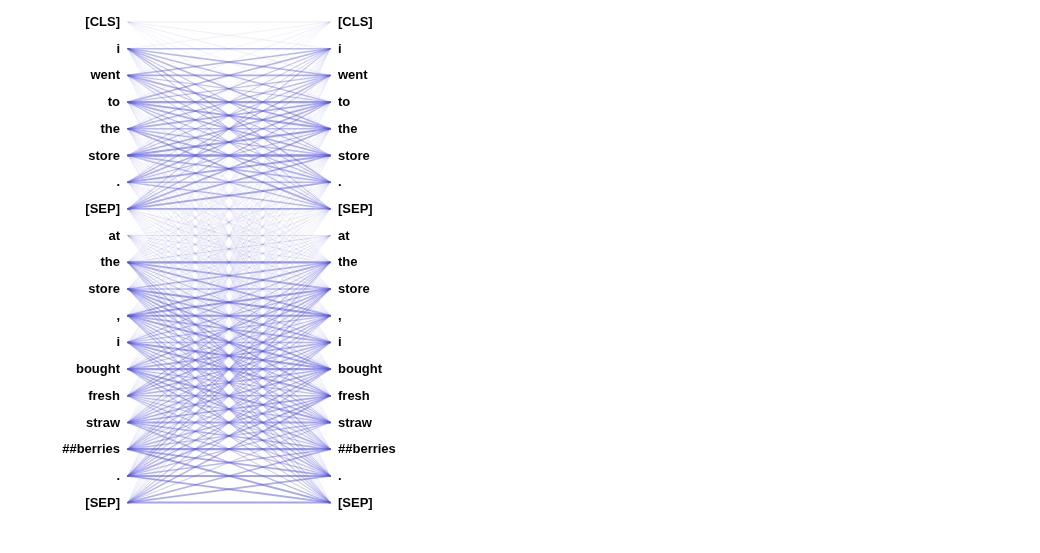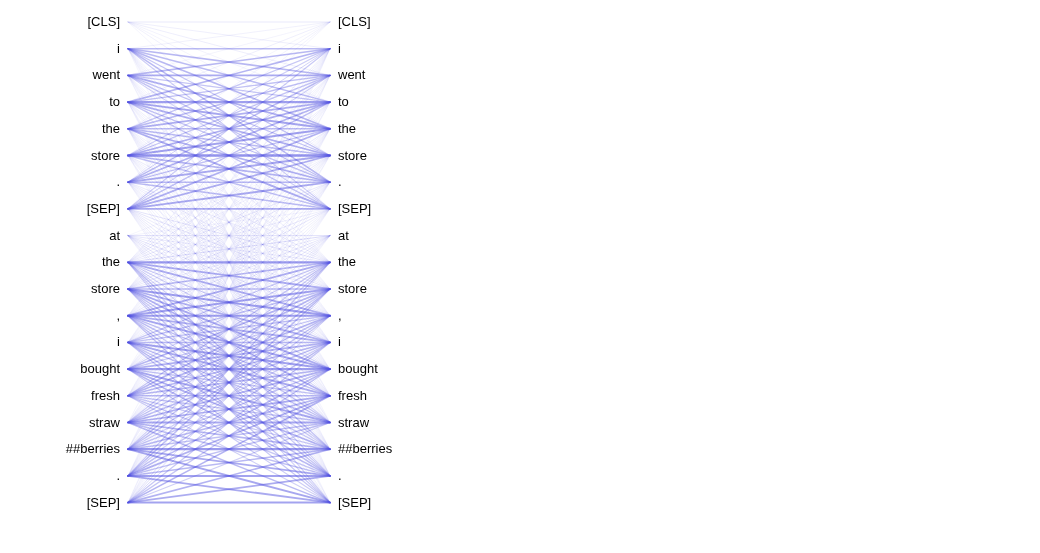--- a/index.html
+++ b/index.html
@@ -28,21 +28,21 @@
     pointer-events: none;
   }
   line.attn {
     stroke: #5050e0;
     stroke-linecap: round;
   }
 </style>
 </head>
 <body>
 
-<div id="stage" style="position:relative;width:1040px;height:488px;">
+<div id="stage" style="position:relative;width:1040px;height:488px;font-weight:bold;">
   <svg class="lines" id="attn-svg" width="1040" height="553">
       <line class="attn" x1="128" y1="395.8" x2="330" y2="102.1" stroke-width="0.49" stroke-opacity="0.111"></line>
       <line class="attn" x1="128" y1="102.1" x2="330" y2="369.09999999999997" stroke-width="0.49" stroke-opacity="0.113"></line>
       <line class="attn" x1="128" y1="102.1" x2="330" y2="422.5" stroke-width="0.49" stroke-opacity="0.113"></line>
       <line class="attn" x1="128" y1="369.09999999999997" x2="330" y2="48.7" stroke-width="0.49" stroke-opacity="0.113"></line>
       <line class="attn" x1="128" y1="48.7" x2="330" y2="369.09999999999997" stroke-width="0.49" stroke-opacity="0.113"></line>
       <line class="attn" x1="128" y1="155.5" x2="330" y2="502.59999999999997" stroke-width="0.49" stroke-opacity="0.114"></line>
       <line class="attn" x1="128" y1="235.6" x2="330" y2="155.5" stroke-width="0.50" stroke-opacity="0.114"></line>
       <line class="attn" x1="128" y1="75.4" x2="330" y2="475.9" stroke-width="0.50" stroke-opacity="0.114"></line>
       <line class="attn" x1="128" y1="22" x2="330" y2="208.9" stroke-width="0.50" stroke-opacity="0.114"></line>

